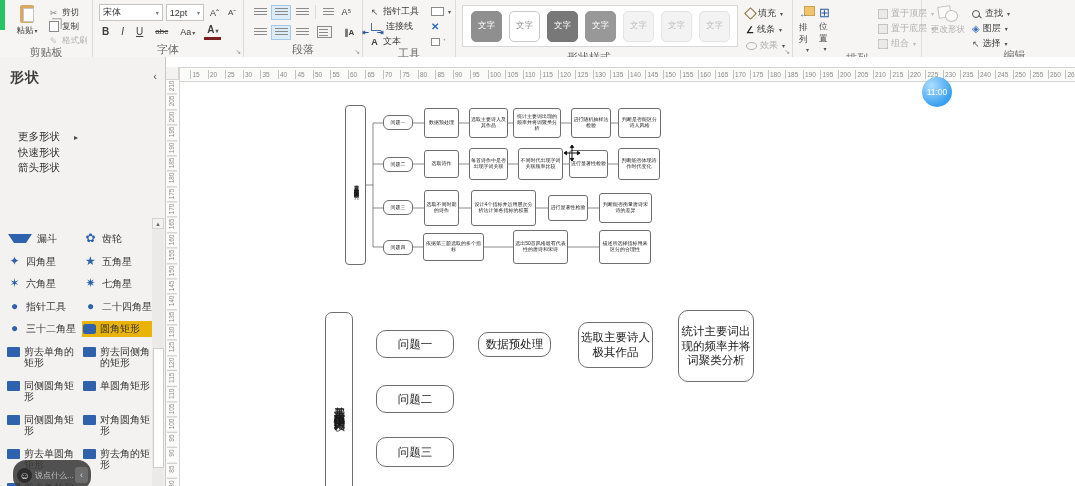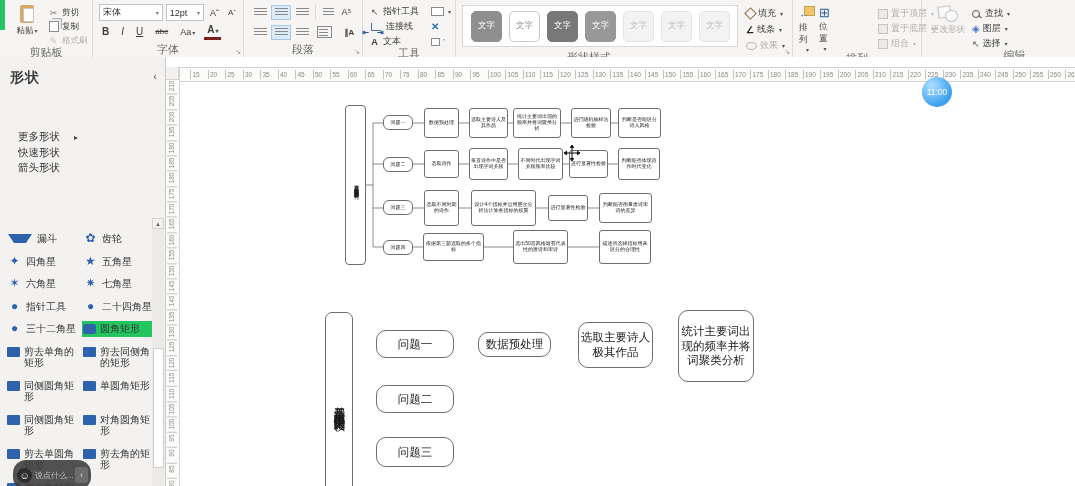--- a/index.html
+++ b/index.html
@@ -91,21 +91,21 @@
   .smag{width:6px;height:6px;border:1.4px solid #666;border-radius:50%;position:relative;margin-right:8px;}
   .smag:after{content:"";position:absolute;left:5px;top:5px;width:3.5px;height:1.4px;background:#666;transform:rotate(45deg);}
   .navlist{position:absolute;left:0;top:70px;width:100%;}
   .navitem{height:15.5px;line-height:19px;font-size:10.5px;color:#333;padding-left:18px;cursor:pointer;white-space:nowrap;}
   .navitem.sel{background:#c6dcf5;}
   .navitem .more-arrow{font-size:8px;margin-left:14px;color:#444;}
   .gallery2{position:absolute;left:0;top:168px;width:152px;bottom:0;display:grid;
             grid-template-columns:76px 74px;grid-auto-rows:min-content;row-gap:7px;column-gap:0;
             padding:6px 0 0 6px;box-sizing:border-box;}
   .gitem{display:flex;align-items:flex-start;gap:4px;font-size:10px;color:#333;cursor:pointer;line-height:11.5px;padding:2px 1px;}
-  .gitem.sel{background:#22c55e;}
+  .gitem.sel{background:#eab308;}
   .gi{flex:0 0 15px;text-align:center;color:#2f62ad;font-size:12px;line-height:11px;}
   .gi-funnel{width:0;height:0;border-left:6px solid transparent;border-right:6px solid transparent;
              border-top:9px solid #2f62ad;margin:1px 1px 0 1px;flex:0 0 12px;}
   .gi-rounded-rect{width:13px;height:10px;background:#2f62ad;border-radius:2.5px;margin-top:1px;flex:0 0 13px;}
   .gi-rect{width:13px;height:10px;background:#2f62ad;border-radius:1px;margin-top:1px;flex:0 0 13px;}
   .vscroll{position:absolute;right:1px;top:161px;bottom:0;width:12px;background:#eceae8;}
   .vscroll .up{height:11px;background:#f3f2f1;border:1px solid #d5d3d1;font-size:6px;color:#666;text-align:center;line-height:10px;box-sizing:border-box;}
   .vthumb{position:absolute;left:1px;width:9px;top:130px;height:118px;background:#fff;border:1px solid #cfcdcb;}
 
   

